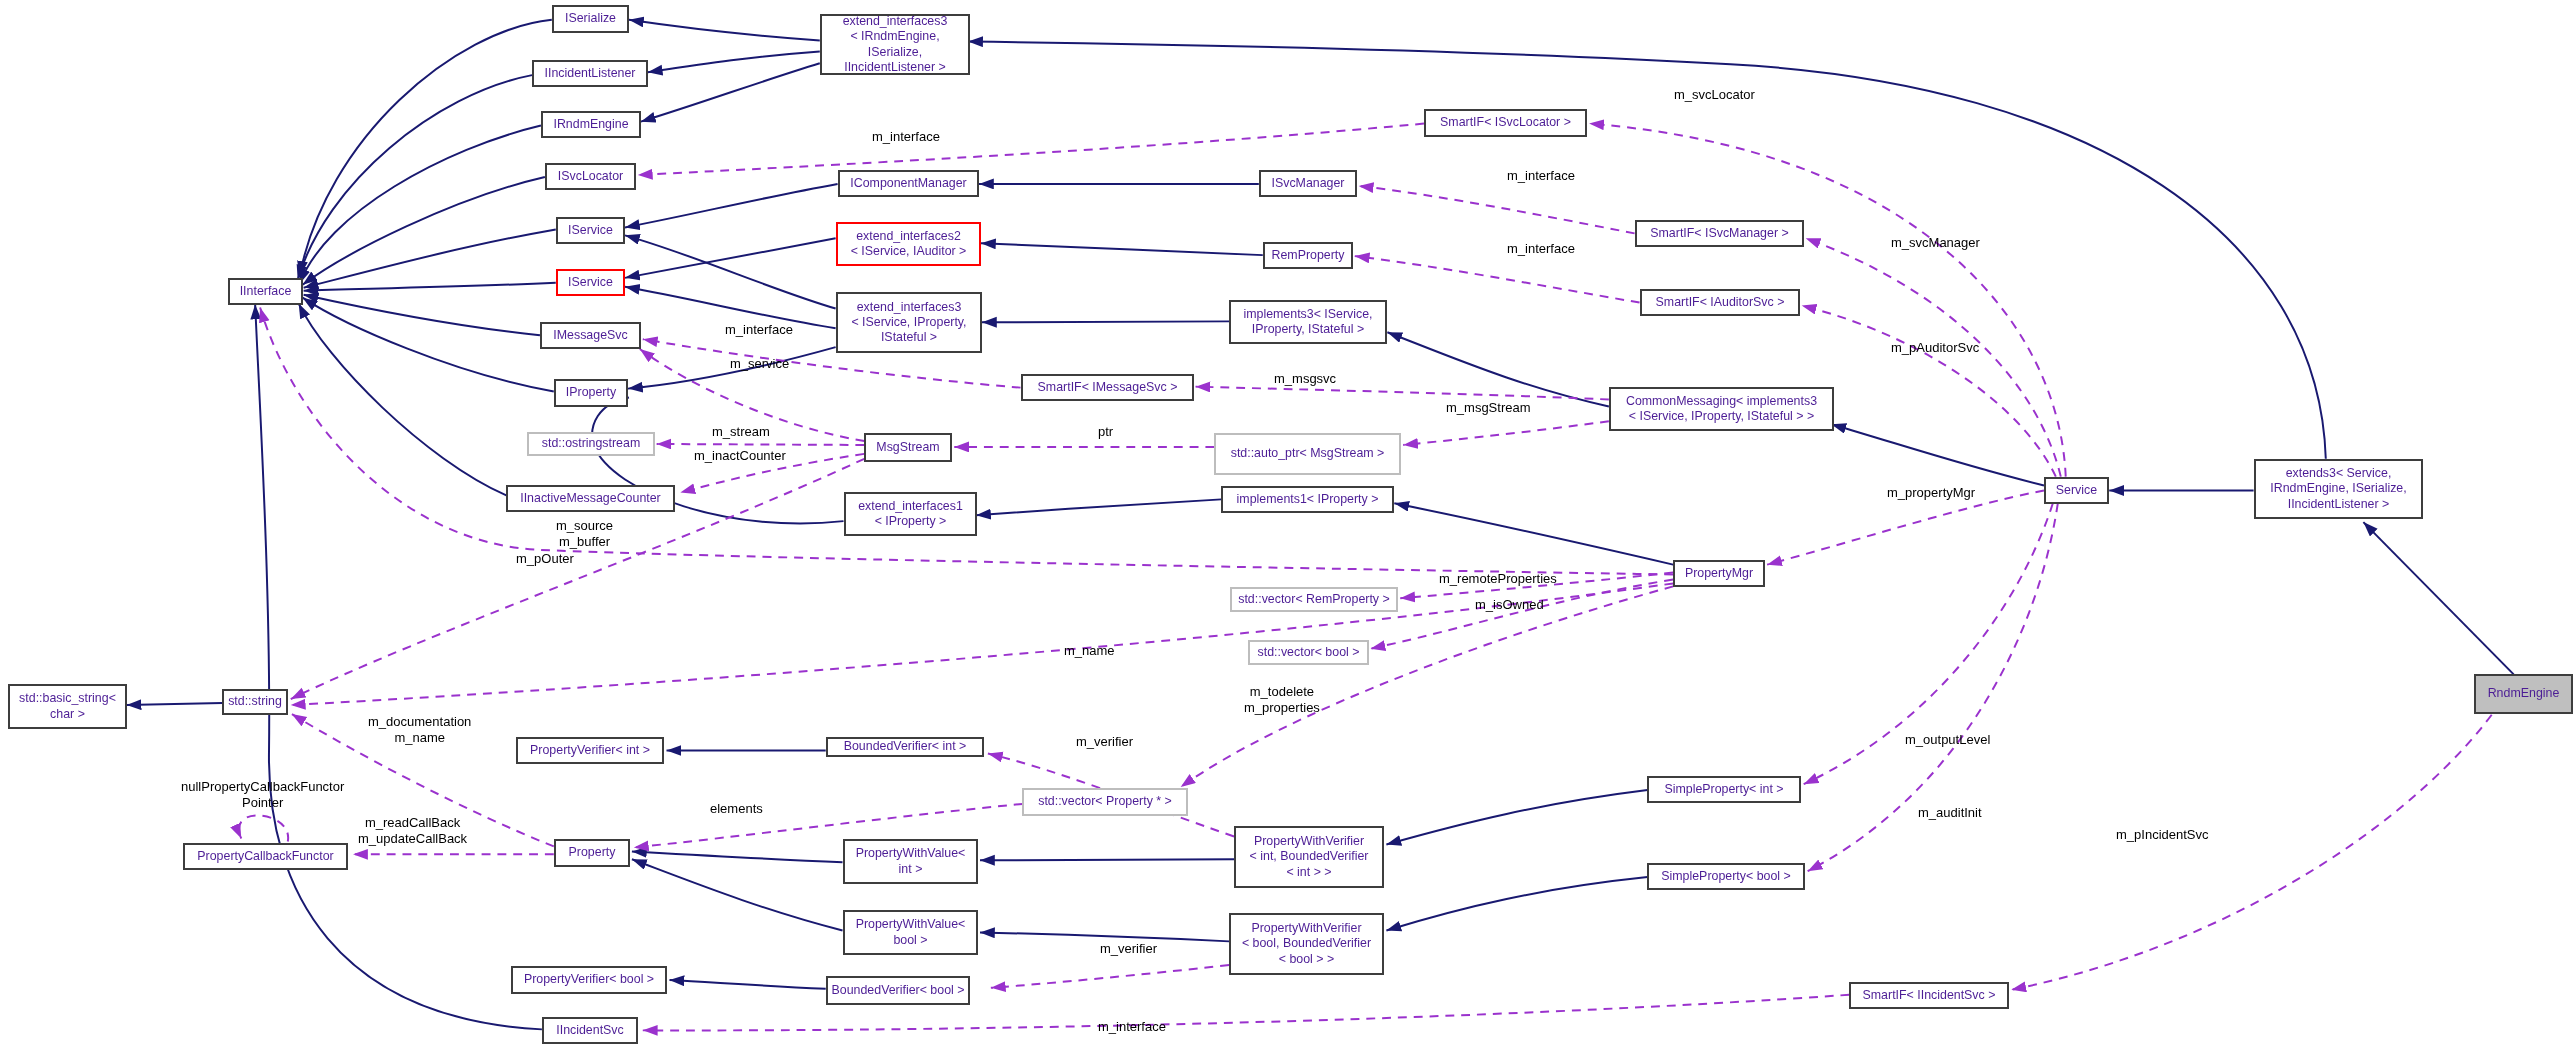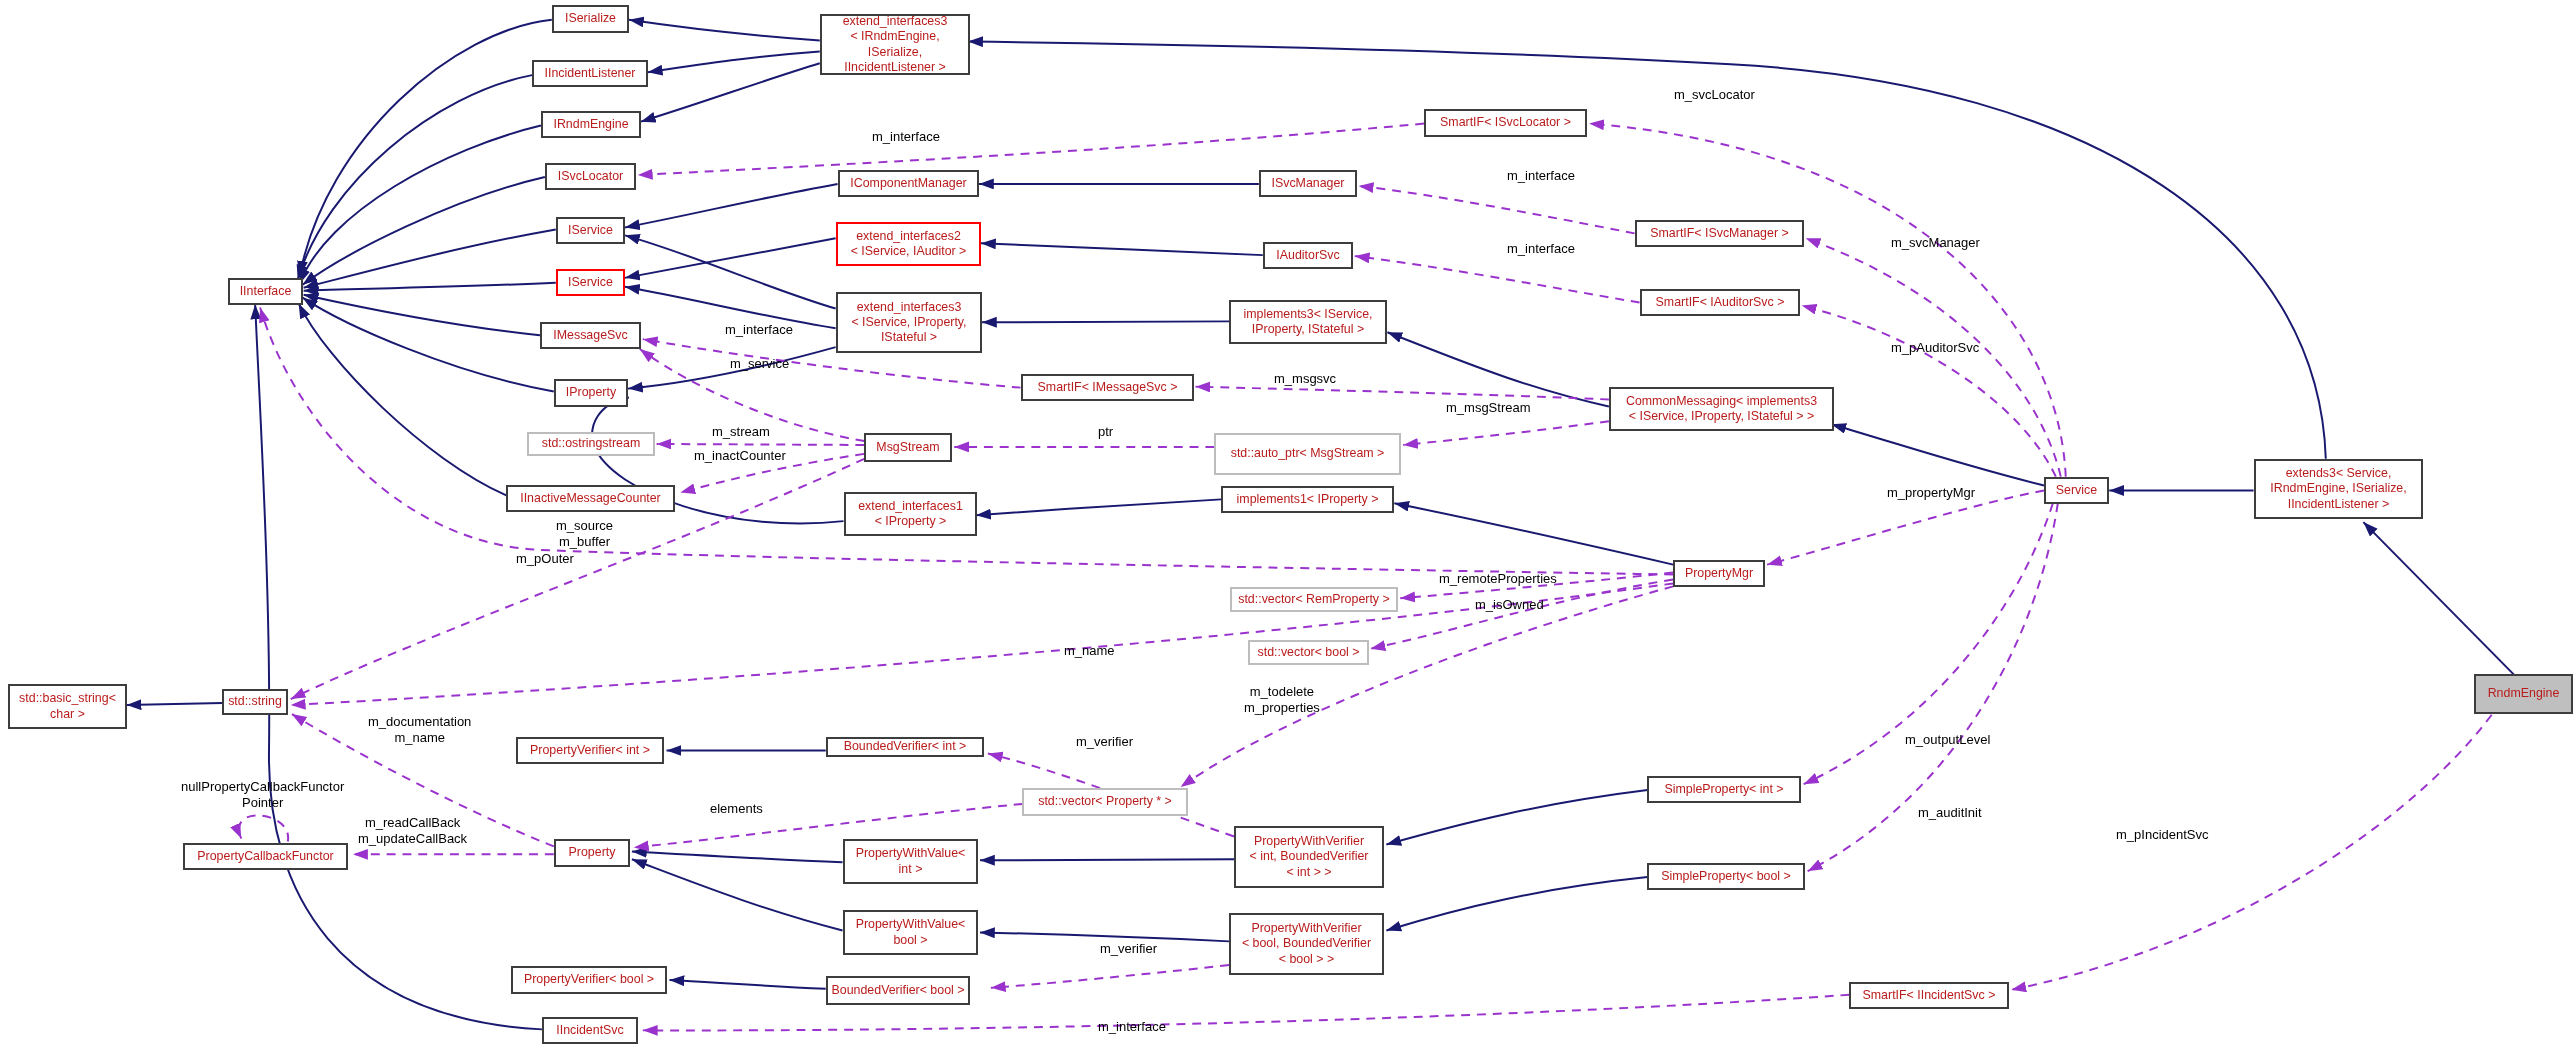--- a/index.html
+++ b/index.html
@@ -2,21 +2,21 @@
 <html><head>
 <meta charset="utf-8">
 <style>
   html,body{margin:0;padding:0;background:#ffffff;}
   .diagram{position:relative;width:2576px;height:1063px;background:#ffffff;
     font-family:"Liberation Sans","DejaVu Sans",sans-serif;overflow:hidden;}
   svg.edges{position:absolute;left:0;top:0;z-index:1;}
   .e-inh{stroke:#191970;stroke-width:2;fill:none;}
   .e-use{stroke:#9a32cd;stroke-width:2;fill:none;stroke-dasharray:9,7;}
   .node{position:absolute;box-sizing:border-box;border:2px solid #3d3d3d;background:#ffffff;
-    color:#b91c1c;display:flex;align-items:center;justify-content:center;text-align:center;
+    color:#4c1d95;display:flex;align-items:center;justify-content:center;text-align:center;
     font-size:12.4px;line-height:15.3px;white-space:pre-line;z-index:2;}
   .node.red{border-color:#ff0000;}
   .node.gray{border-color:#bdbdbd;}
   .node.sel{background:#bfbfbf;}
   .edge-label{position:absolute;font-size:13px;line-height:16px;color:#000;
     white-space:pre-line;z-index:3;}
   .edge-label.center{text-align:center;}
 </style>
 </head>
 <body>
@@ -128,21 +128,21 @@
   <div class="node" style="left:836px;top:292px;width:146px;height:61px">extend_interfaces3
 &lt; IService, IProperty,
 IStateful &gt;</div>
   <div class="node" style="left:864px;top:433px;width:88px;height:29px">MsgStream</div>
   <div class="node" style="left:844px;top:492px;width:133px;height:44px">extend_interfaces1
 &lt; IProperty &gt;</div>
   <div class="node" style="left:1021px;top:374px;width:173px;height:27px">SmartIF&lt; IMessageSvc &gt;</div>
   <div class="node gray" style="left:1214px;top:433px;width:187px;height:42px">std::auto_ptr&lt; MsgStream &gt;</div>
   <div class="node" style="left:1221px;top:486px;width:173px;height:27px">implements1&lt; IProperty &gt;</div>
   <div class="node" style="left:1259px;top:170px;width:98px;height:27px">ISvcManager</div>
-  <div class="node" style="left:1263px;top:242px;width:90px;height:27px">IAuditorSvc</div>
+  <div class="node" style="left:1263px;top:242px;width:90px;height:27px">RemProperty</div>
   <div class="node" style="left:1229px;top:300px;width:158px;height:44px">implements3&lt; IService,
 IProperty, IStateful &gt;</div>
   <div class="node" style="left:1424px;top:109px;width:163px;height:28px">SmartIF&lt; ISvcLocator &gt;</div>
   <div class="node" style="left:1635px;top:220px;width:169px;height:27px">SmartIF&lt; ISvcManager &gt;</div>
   <div class="node" style="left:1640px;top:289px;width:160px;height:27px">SmartIF&lt; IAuditorSvc &gt;</div>
   <div class="node" style="left:1609px;top:387px;width:225px;height:44px">CommonMessaging&lt; implements3
 &lt; IService, IProperty, IStateful &gt; &gt;</div>
   <div class="node" style="left:2044px;top:477px;width:65px;height:27px">Service</div>
   <div class="node" style="left:2254px;top:459px;width:169px;height:60px">extends3&lt; Service,
 IRndmEngine, ISerialize,

